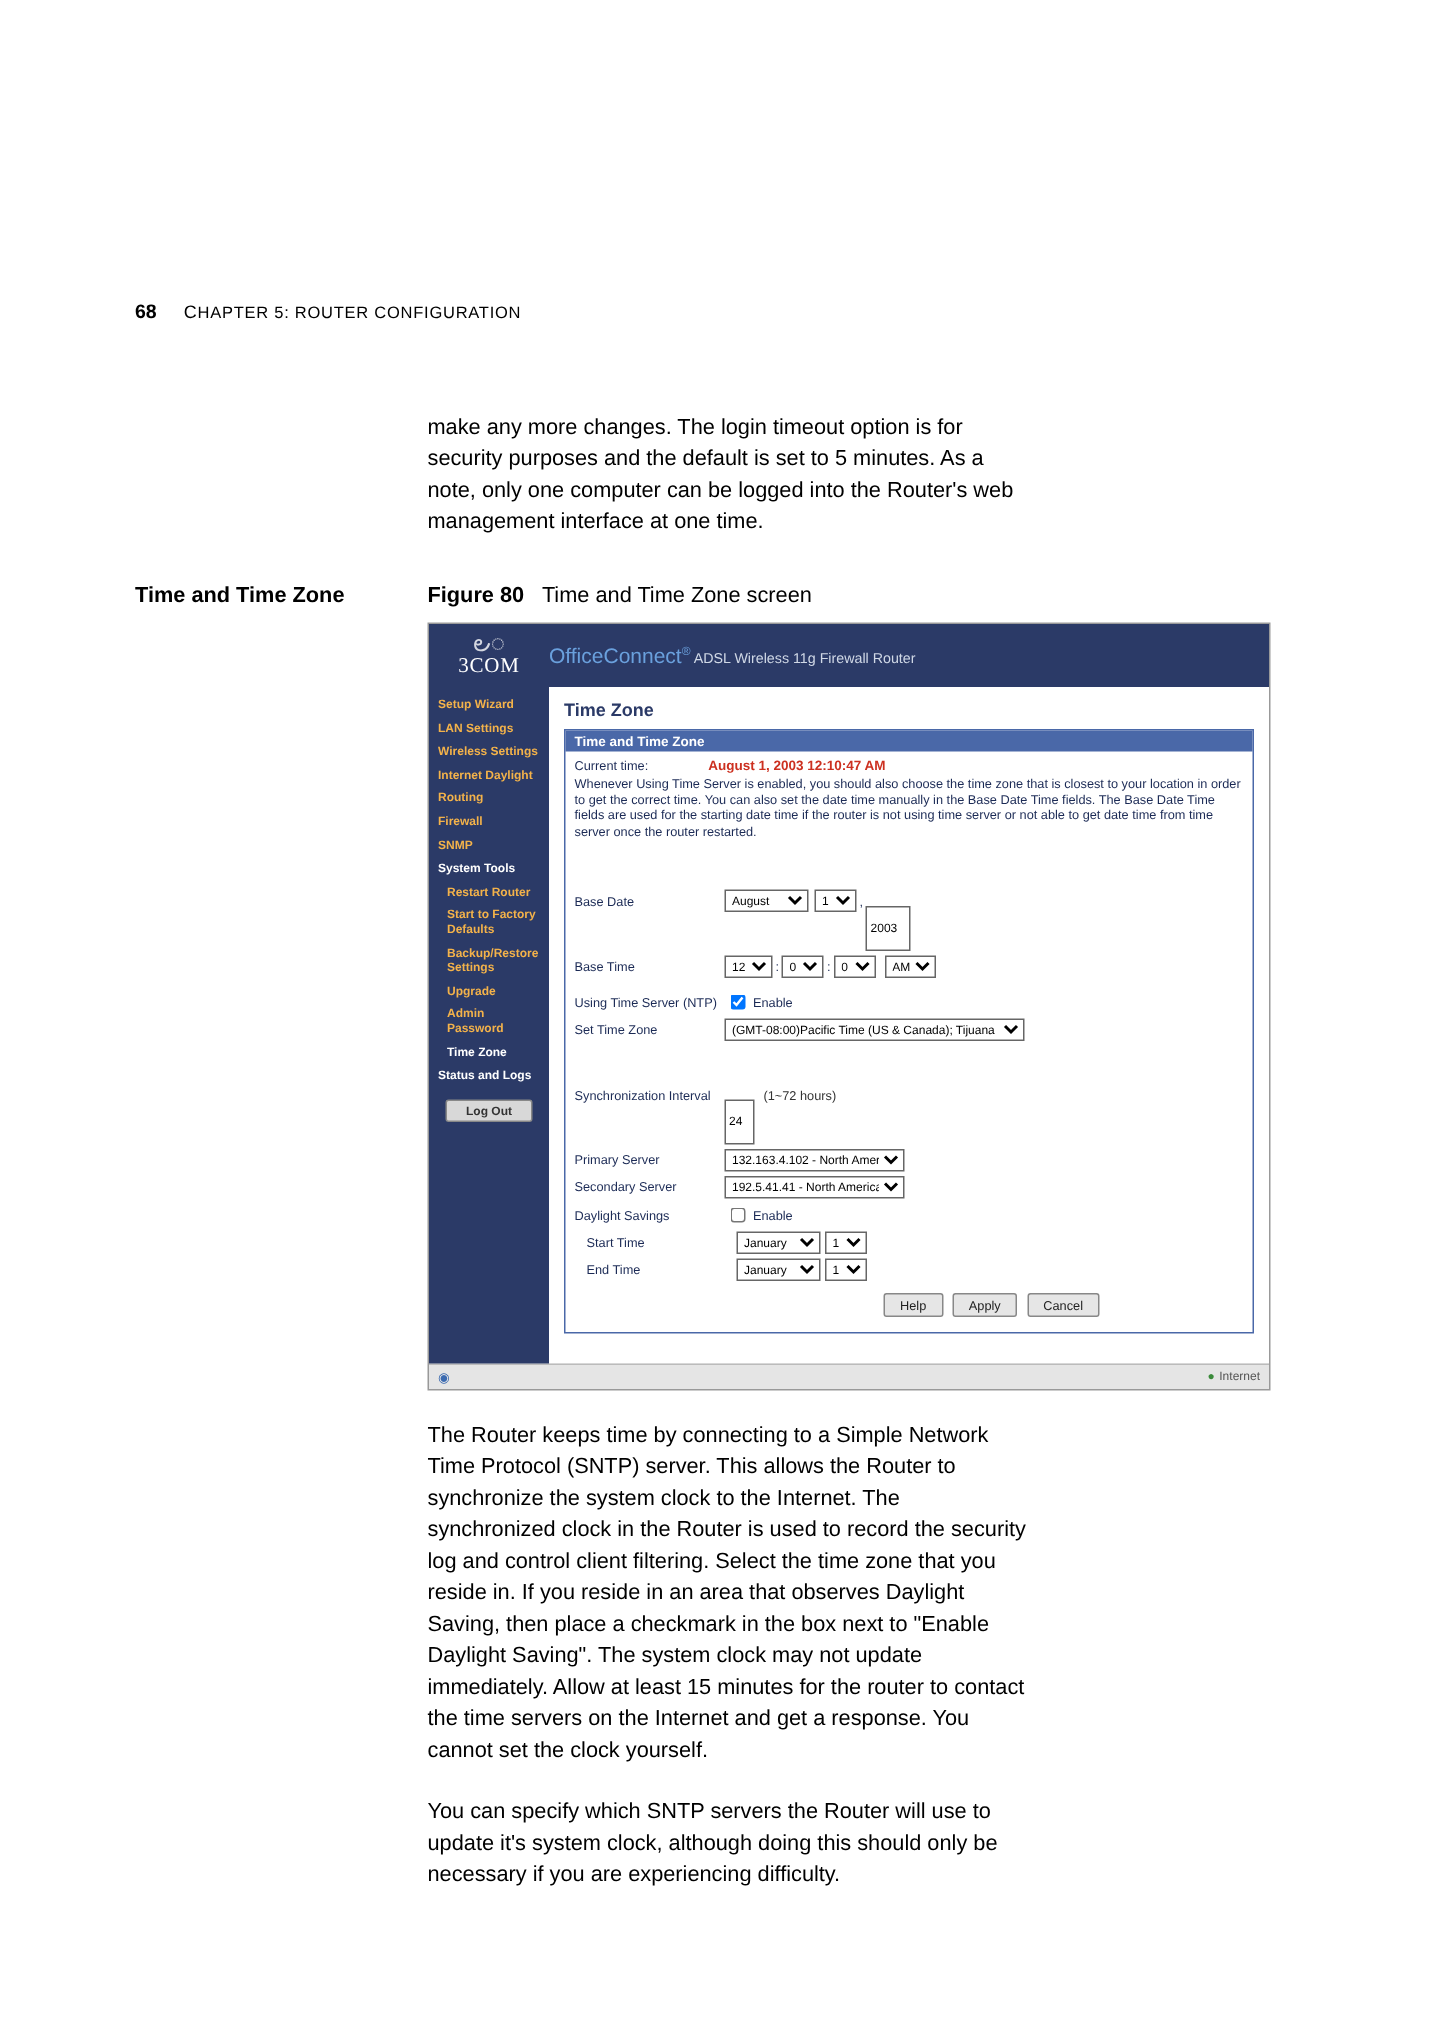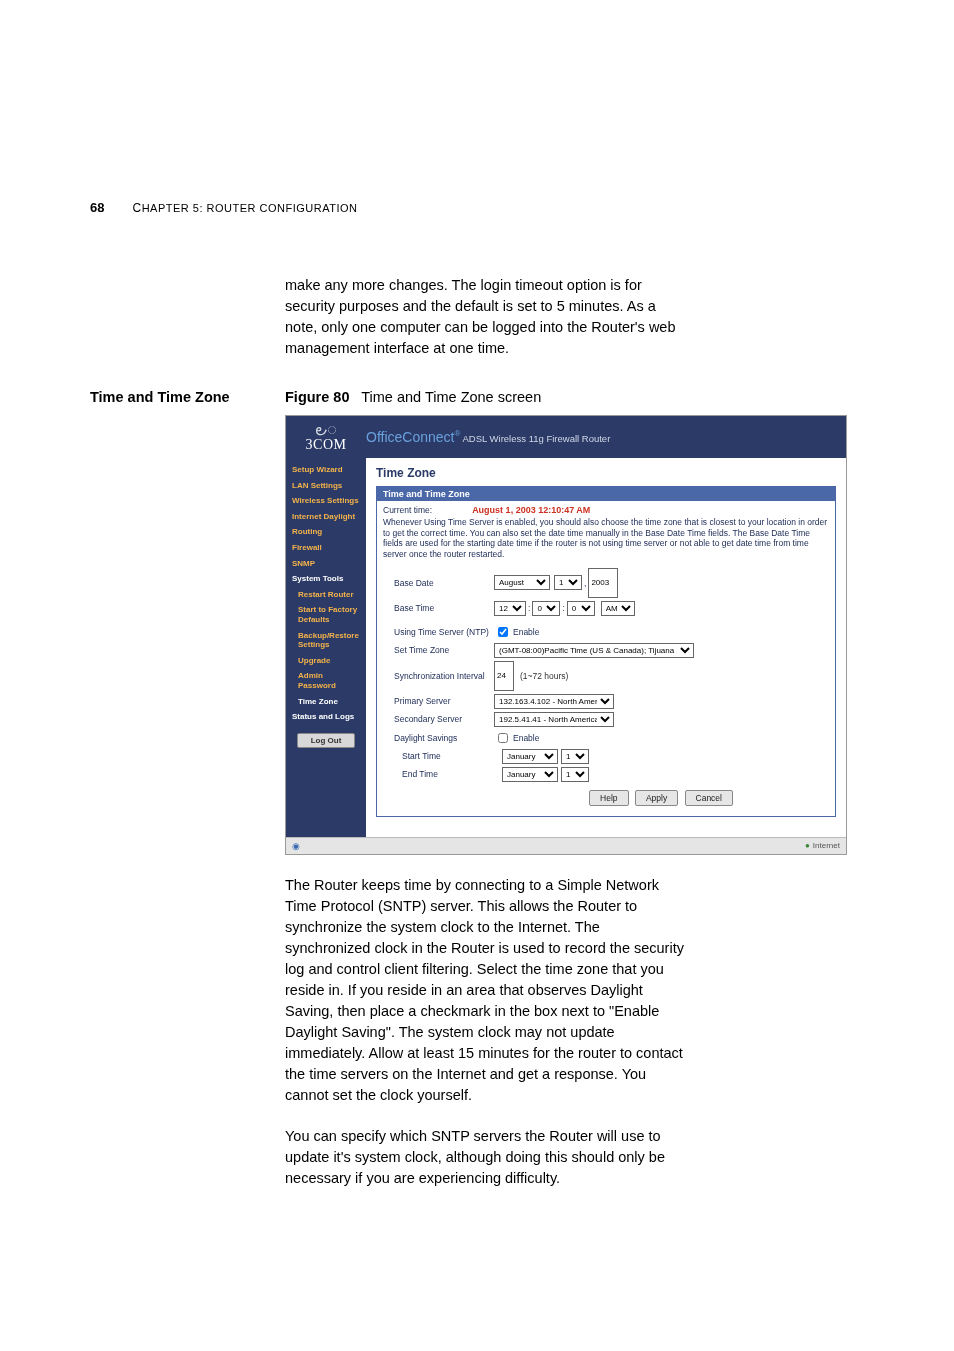--- a/index.html
+++ b/index.html
@@ -11,21 +11,21 @@
     width: 954px;
   }
   .page {
     padding: 200px 90px 100px 90px;
     width: 774px;
     box-sizing: border-box;
   }
   .header-row {
     display: flex;
     align-items: baseline;
-    gap: 20px;
+    gap: 10px;
     font-size: 12px;
     margin-bottom: 60px;
   }
   .page-num {
     font-weight: bold;
     font-size: 13px;
     margin-right: 8px;
   }
   .chapter {
     font-variant: small-caps;
@@ -178,33 +178,32 @@
     margin-bottom:8px;
   }
   .form-row {
     display:flex;
     align-items:center;
     margin: 3px 0;
   }
   .form-label {
     width: 100px;
     flex-shrink:0;
-    margin-left:11px;
   }
   select.sm, input.sm {
     font-family: Arial, sans-serif;
     font-size: 8px;
     height: 14px;
     border: 1px solid #666;
     background: #fff;
     color:#000;
     box-sizing: border-box;
   }
   select.sm { height: 15px; }
-  input.tiny { width: 30px; text-align:left; padding:14px 2px;}
+  input.tiny { width: 30px; text-align:left; padding:14px 2px;margin-top:36px;}
   .sep { margin: 0 2px; }
   .wide-select { width: 200px; }
   .server-select { width: 120px; }
   .hours-note { margin-left: 6px; color:#333; }
   .btnrow {
     text-align: center;
     margin-top: 8px;
     padding-left: 110px;
   }
   .btn3d {

